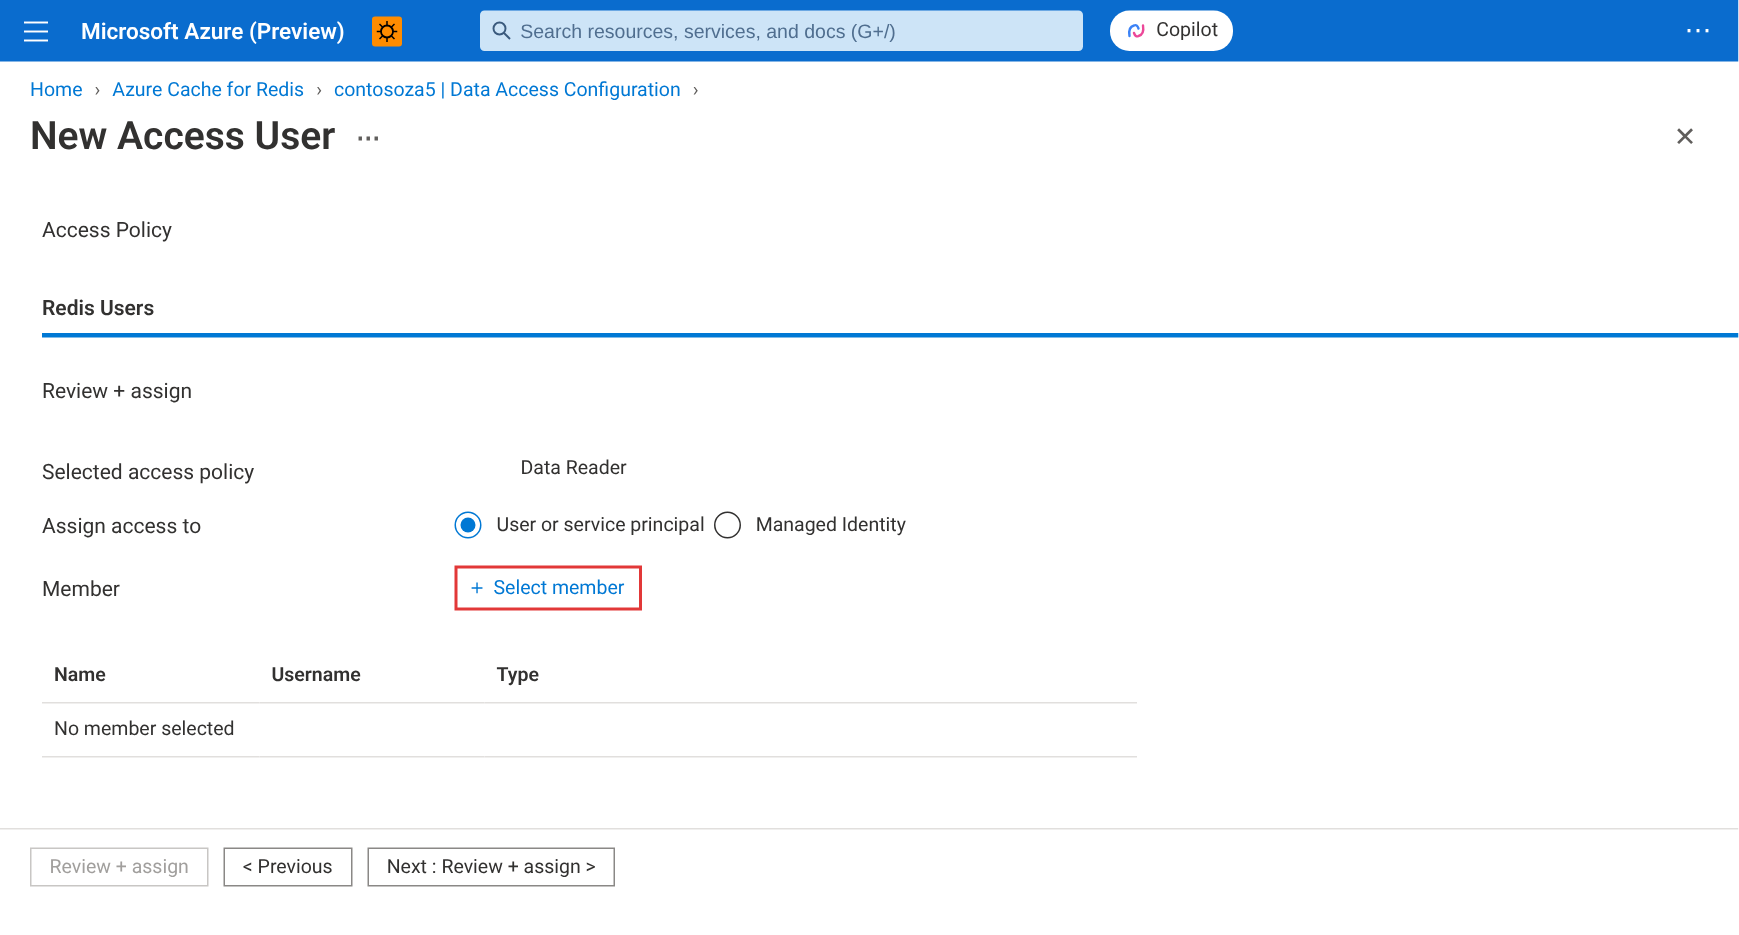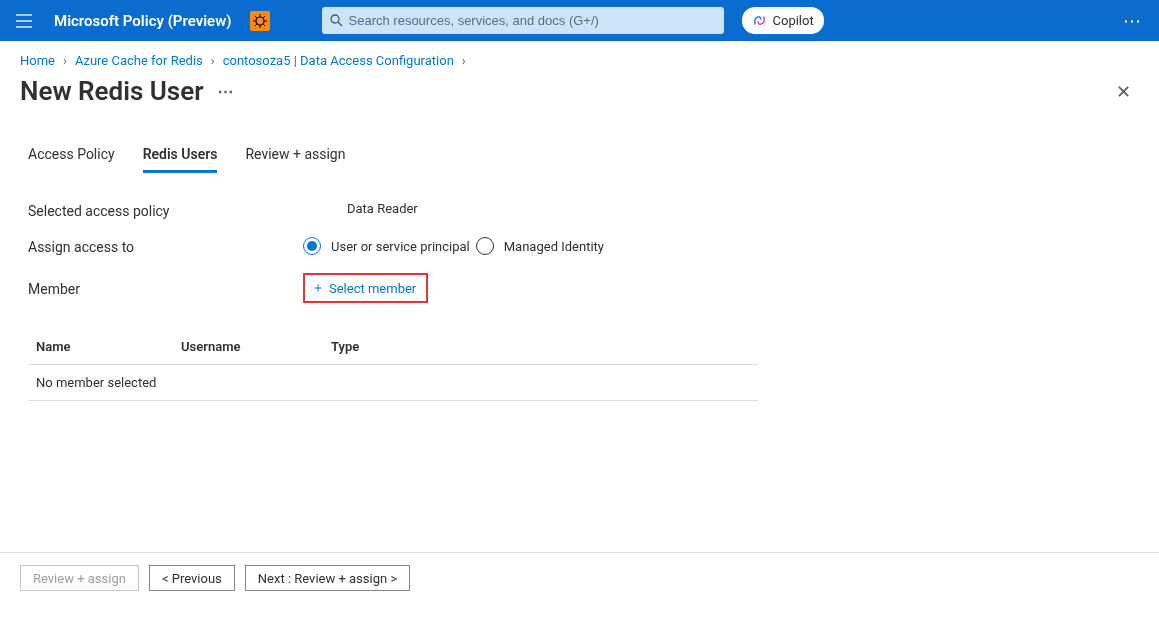--- a/index.html
+++ b/index.html
@@ -84,20 +84,21 @@
     display:flex;align-items:center;gap:14px;
   }
   .title-more{color:#605e5c;font-size:16px;cursor:pointer}
   .close-x{font-size:18px;color:#605e5c;cursor:pointer;font-weight:300}
 
   
   .tabs{
     display:flex;gap:28px;
     padding:36px 0 0 28px;
     border-bottom:none;
+    flex-direction:column;
   }
   .tab{
     font-size:14px;color:#323130;cursor:pointer;padding-bottom:8px;
   }
   .tab.active{font-weight:600;border-bottom:3px solid #0078d4}
 
   
   .form-area{
     padding:28px 0 0 28px;
     max-width:760px;
@@ -166,21 +167,21 @@
 <div class="topbar">
   <div class="hamburger">
     <svg width="16" height="14" viewBox="0 0 16 14">
         <g stroke="#fff" stroke-width="1.3">
           <line x1="0" y1="1" x2="16" y2="1"></line>
           <line x1="0" y1="7" x2="16" y2="7"></line>
           <line x1="0" y1="13" x2="16" y2="13"></line>
         </g>
       </svg>
   </div>
-  <div class="brand">Microsoft Policy (Preview)</div>
+  <div class="brand">Microsoft Azure (Preview)</div>
   <div class="preview-icon">
     <svg width="14" height="14" viewBox="0 0 14 14">
         <circle cx="7" cy="7" r="4" fill="none" stroke="#000" stroke-width="1.2"></circle>
         <line x1="7" y1="0" x2="7" y2="3" stroke="#000"></line>
         <line x1="7" y1="11" x2="7" y2="14" stroke="#000"></line>
         <line x1="0" y1="7" x2="3" y2="7" stroke="#000"></line>
         <line x1="11" y1="7" x2="14" y2="7" stroke="#000"></line>
         <line x1="2" y1="2" x2="4" y2="4" stroke="#000"></line>
         <line x1="10" y1="10" x2="12" y2="12" stroke="#000"></line>
         <line x1="12" y1="2" x2="10" y2="4" stroke="#000"></line>
@@ -210,21 +211,21 @@
   <a>Home</a>
   <span class="sep">›</span>
   <a>Azure Cache for Redis</a>
   <span class="sep">›</span>
   <a>contosoza5 | Data Access Configuration</a>
   <span class="sep">›</span>
 </div>
 
 <div class="titlewrap">
   <div class="page-title">
-    <span>New Redis User</span>
+    <span>New Access User</span>
     <span class="title-more">⋯</span>
   </div>
   <div class="close-x">✕</div>
 </div>
 
 <div class="tabs">
   <div class="tab">Access Policy</div>
   <div class="tab active">Redis Users</div>
   <div class="tab">Review + assign</div>
 </div>

